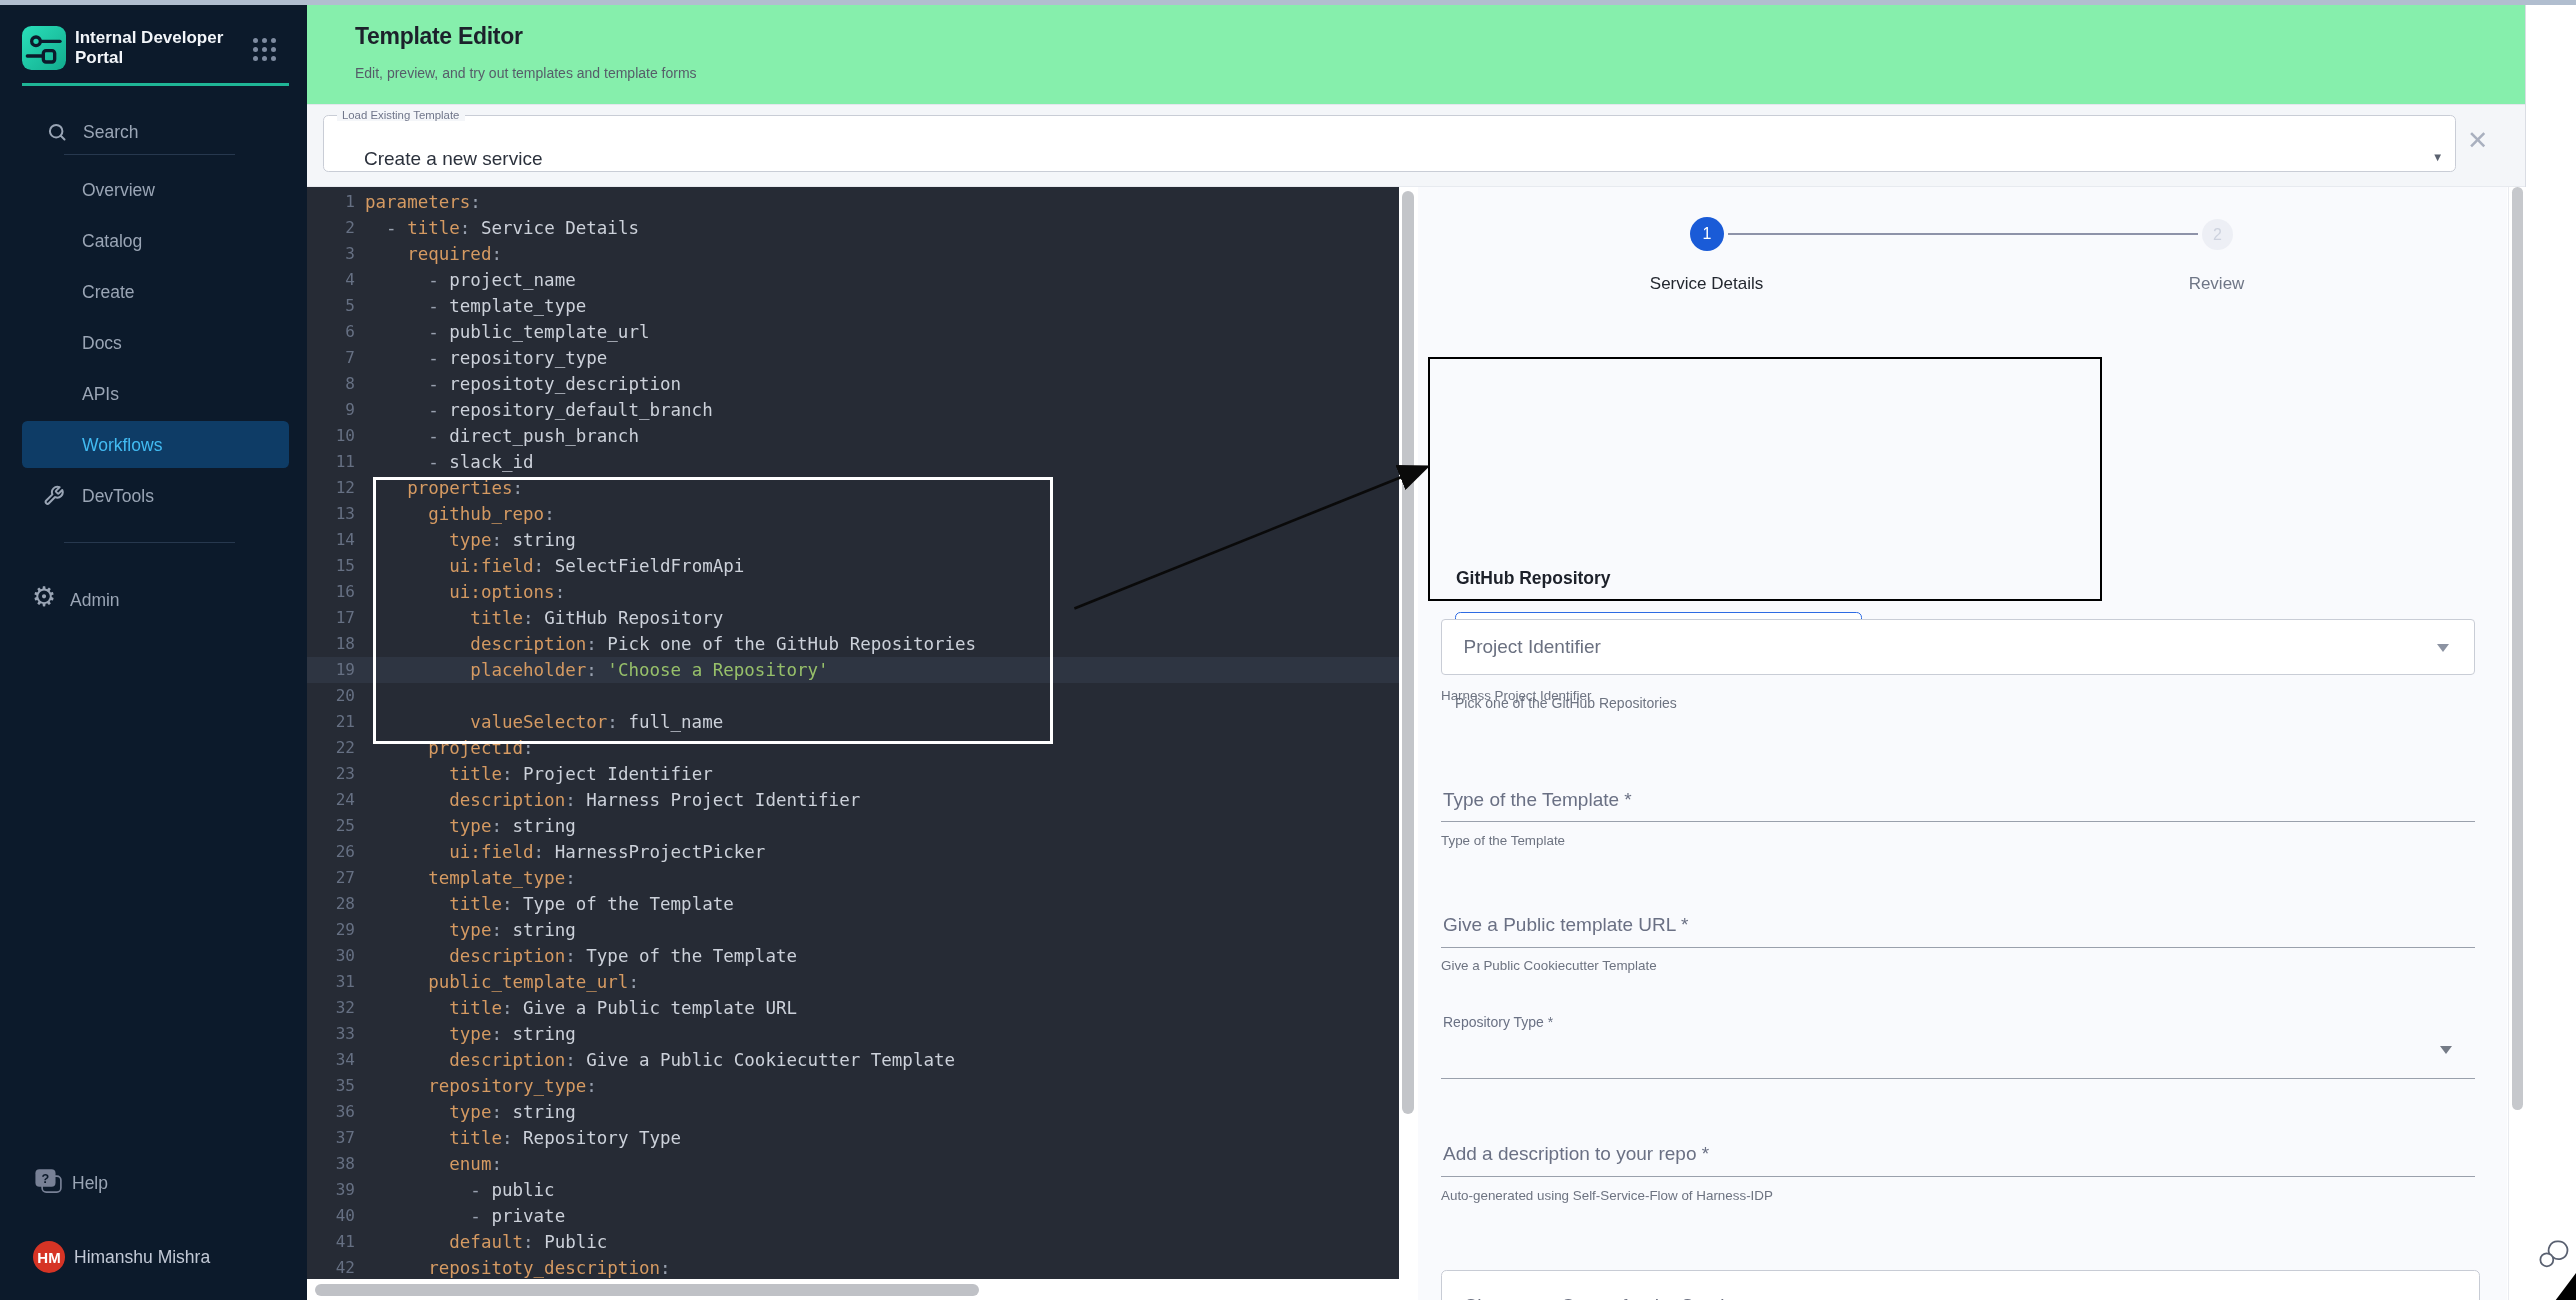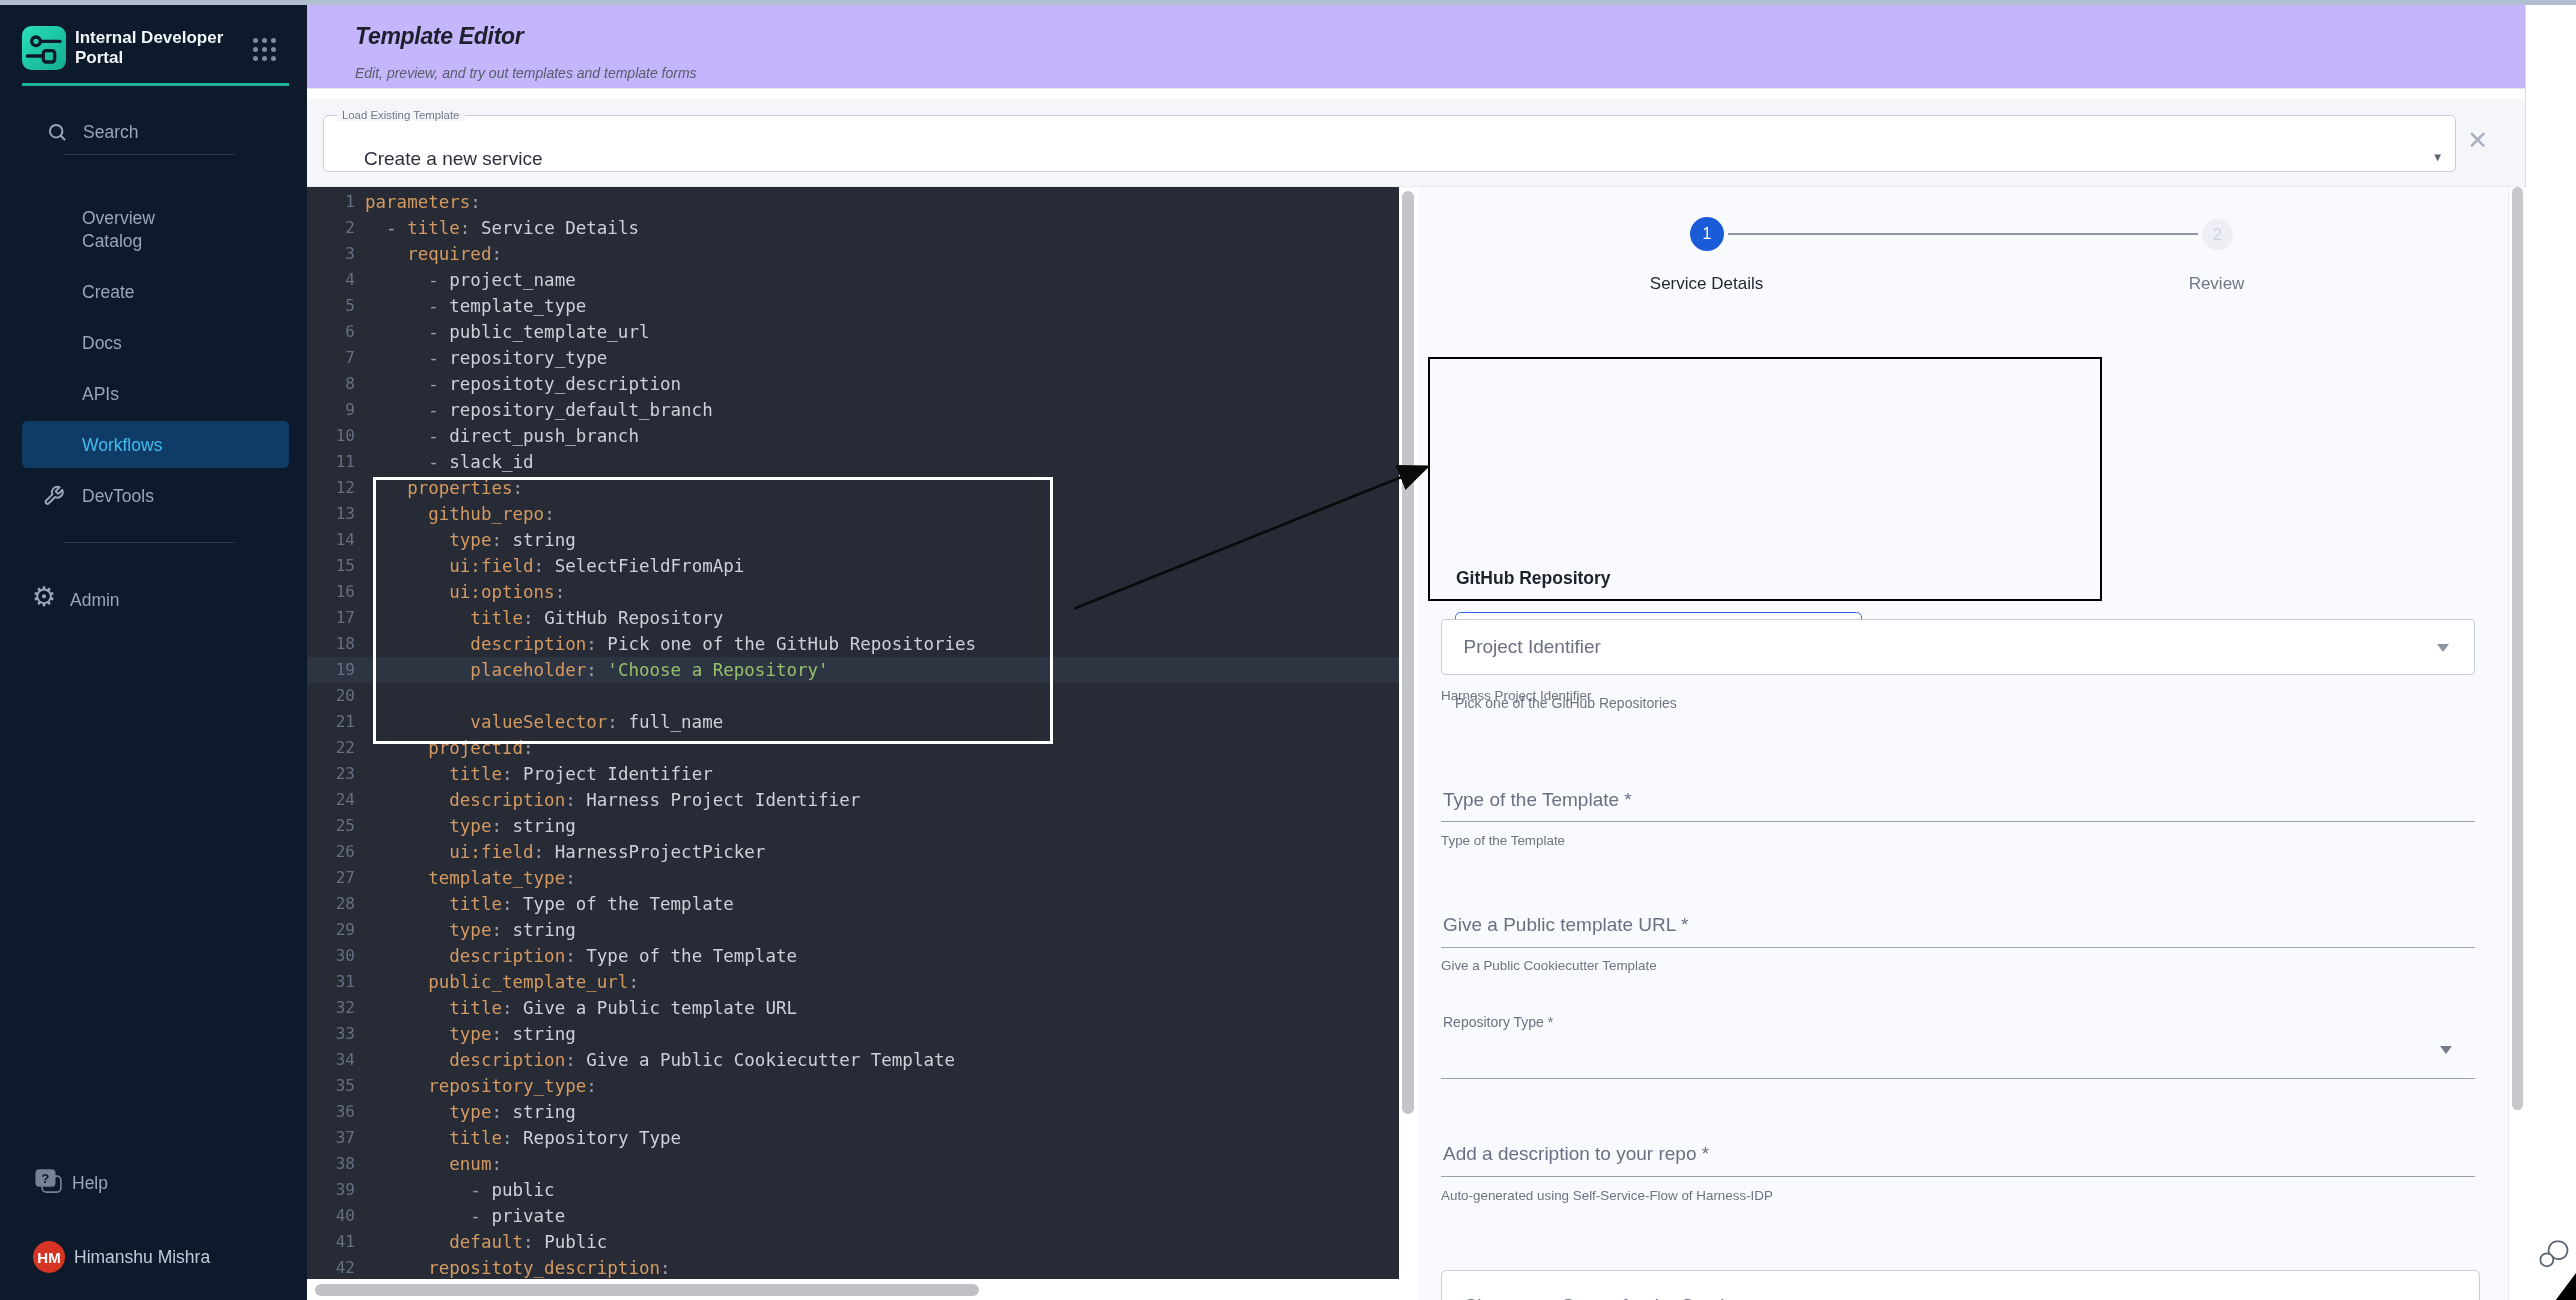--- a/index.html
+++ b/index.html
@@ -17,21 +17,21 @@
   #grid-icon{left:253px;top:38px;width:23px;height:23px;display:grid;grid-template-columns:repeat(3,5.4px);grid-template-rows:repeat(3,5.4px);gap:3.4px;}
   #grid-icon i{background:#7e8ba0;border-radius:50%;}
   #logo-underline{left:21.5px;top:83px;width:267px;height:2.7px;background:#1fb596;}
   .side-label{color:#9aa5b5;font-size:17.5px;line-height:20px;}
   .side-div{left:64px;width:171px;height:1.3px;background:#27384e;}
   #wf-highlight{left:21.5px;top:421px;width:267px;height:47px;background:#0e3c66;border-radius:5.4px;}
   .side-icon{color:#9aa5b5;}
   #user-avatar{left:33px;top:1241px;width:32px;height:32px;border-radius:50%;background:#d63425;color:#fff;font-weight:bold;font-size:15px;display:flex;align-items:center;justify-content:center;}
 
   
-  #header{left:307px;top:5.4px;width:2218px;height:84px;background:#c4b5fd;border-bottom:1.3px solid #e4e7ed;box-sizing:border-box;z-index:4;font-style:italic;}
+  #header{left:307px;top:5.4px;width:2218px;height:100px;background:#86efac;border-bottom:1.3px solid #e4e7ed;box-sizing:border-box;z-index:4;}
   #page-title{left:48px;top:17.5px;font-size:23px;font-weight:bold;color:#1c212b;letter-spacing:-0.3px;}
   #page-subtitle{left:48px;top:60px;font-size:14px;color:#565d69;}
 
   
   #loader-band{left:307px;top:99px;width:2218px;height:88px;background:#f4f6f9;border-bottom:1.3px solid #e7eaef;box-sizing:border-box;z-index:3;}
   #loader-box{left:16px;top:16px;width:2133px;height:57px;background:#fff;border:1.3px solid #c9cdd6;border-radius:5.4px;box-sizing:border-box;}
   #loader-legend{left:29.5px;top:10px;background:#f4f6f9;padding:0 5.4px;font-size:11.4px;color:#70768a;z-index:2;}
   #loader-value{left:40px;top:32px;font-size:19px;color:#2b313c;}
   #loader-caret{left:2108px;top:35px;font-size:11.4px;color:#5b6270;}
   #loader-close{left:2160px;top:25.5px;font-size:25.5px;color:#a9b0bf;line-height:31px;font-weight:300;}
@@ -125,21 +125,21 @@
 
     <div class="abs" style="left:47px;top:122px;">
       <svg width="20" height="20" viewBox="0 0 24 24" fill="none" stroke="#9aa5b5" stroke-width="2.4" stroke-linecap="round">
         <circle cx="11" cy="11" r="7.5"></circle>
           <line x1="21" y1="21" x2="16.5" y2="16.5"></line>
       </svg>
     </div>
     <div class="abs side-label" style="left:83px;top:122px;">Search</div>
     <div class="abs side-div" style="top:154px;"></div>
 
-    <div class="abs side-label" style="left:82px;top:180px;margin-top:28px;">Overview</div>
+    <div class="abs side-label" style="left:82px;top:180px;">Overview</div>
     <div class="abs side-label" style="left:82px;top:231px;">Catalog</div>
     <div class="abs side-label" style="left:82px;top:282px;">Create</div>
     <div class="abs side-label" style="left:82px;top:333px;">Docs</div>
     <div class="abs side-label" style="left:82px;top:384px;">APIs</div>
 
     <div id="wf-highlight" class="abs"></div>
     <div class="abs side-label" style="left:82px;top:435px;color:#42bbf2;z-index:2;">Workflows</div>
 
     <div class="abs" style="left:43px;top:485px;">
       <svg width="21.5" height="21.5" viewBox="0 0 24 24" fill="none" stroke="#9aa5b5" stroke-width="2.2" stroke-linecap="round" stroke-linejoin="round">

